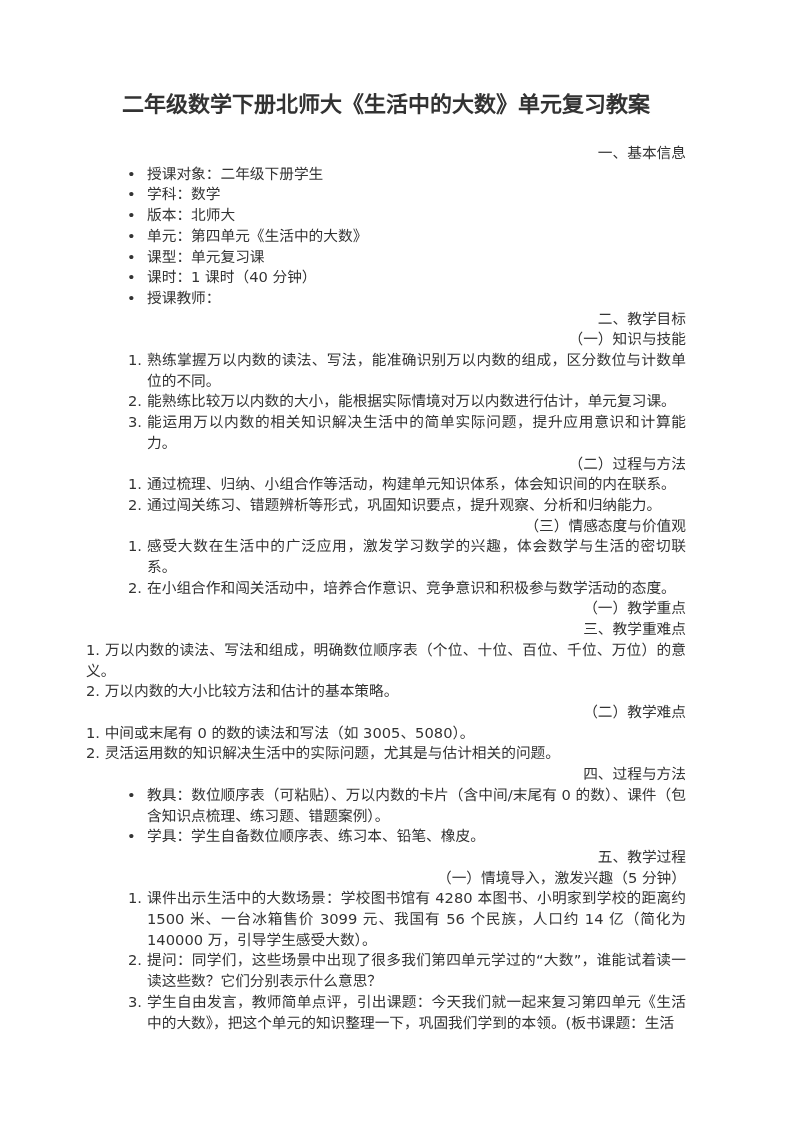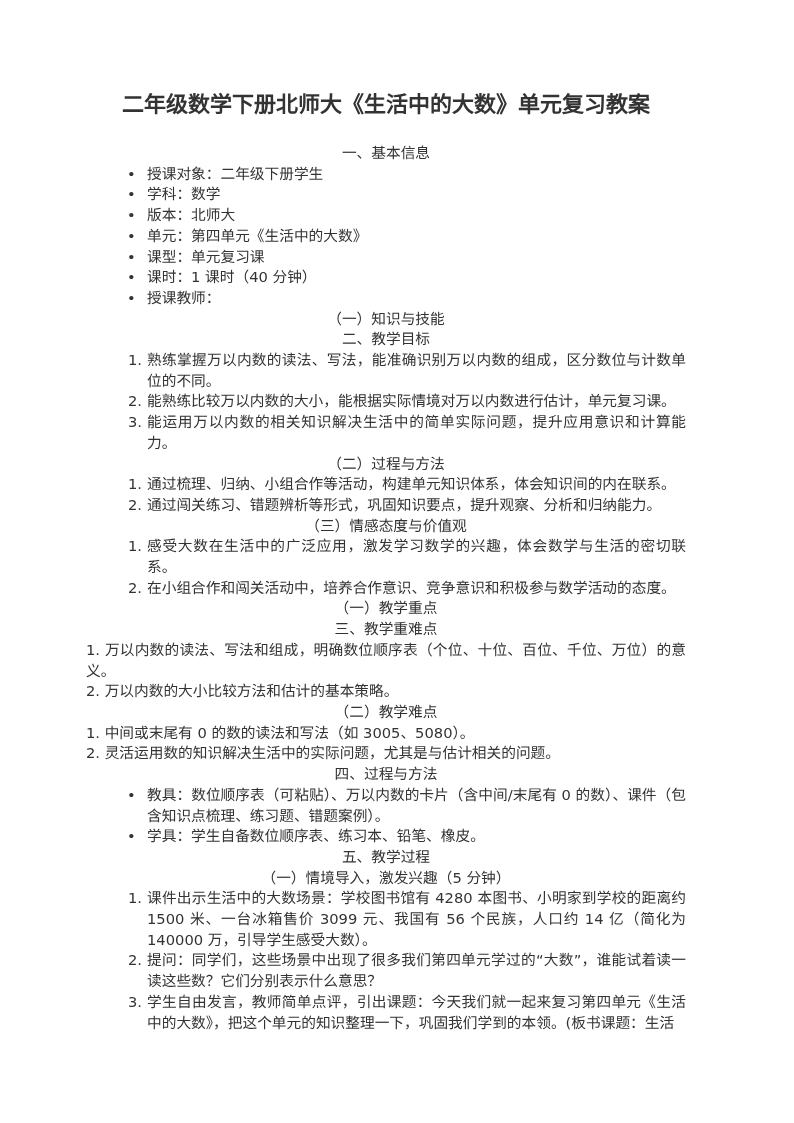--- a/index.html
+++ b/index.html
@@ -25,21 +25,21 @@
     line-height: 31px;
     text-align: center;
     white-space: nowrap;
     letter-spacing: 0px;
   }
   .block {
     font-size: 14.7px;
     line-height: 20.7px;
     text-align: justify;
   }
-  .block.heading, .block.subheading { text-align: center; }
+  .block.heading, .block.subheading { text-align: right; }
   .block.bullet, .block.numbered {
     position: relative;
     padding-left: 61px;
   }
   .block .marker {
     position: absolute;
     left: 41px;
     top: 0;
     text-align: left;
   }
@@ -58,22 +58,22 @@
     <div class="doc-title">二年级数学下册北师大《生活中的大数》单元复习教案</div>
     <div>
         <div class="block heading"><span>一、基本信息</span></div>
         <div class="block bullet"><span class="marker">•</span><span>授课对象：二年级下册学生</span></div>
         <div class="block bullet"><span class="marker">•</span><span>学科：数学</span></div>
         <div class="block bullet"><span class="marker">•</span><span>版本：北师大</span></div>
         <div class="block bullet"><span class="marker">•</span><span>单元：第四单元《生活中的大数》</span></div>
         <div class="block bullet"><span class="marker">•</span><span>课型：单元复习课</span></div>
         <div class="block bullet"><span class="marker">•</span><span>课时：1 课时（40 分钟）</span></div>
         <div class="block bullet"><span class="marker">•</span><span>授课教师：</span></div>
+        <div class="block heading"><span>二、教学目标</span></div>
         <div class="block subheading"><span>（一）知识与技能</span></div>
-        <div class="block heading"><span>二、教学目标</span></div>
         <div class="block numbered"><span class="num">1.</span><span>熟练掌握万以内数的读法、写法，能准确识别万以内数的组成，区分数位与计数单位的不同。</span></div>
         <div class="block numbered"><span class="num">2.</span><span>能熟练比较万以内数的大小，能根据实际情境对万以内数进行估计，单元复习课。</span></div>
         <div class="block numbered"><span class="num">3.</span><span>能运用万以内数的相关知识解决生活中的简单实际问题，提升应用意识和计算能力。</span></div>
         <div class="block subheading"><span>（二）过程与方法</span></div>
         <div class="block numbered"><span class="num">1.</span><span>通过梳理、归纳、小组合作等活动，构建单元知识体系，体会知识间的内在联系。</span></div>
         <div class="block numbered"><span class="num">2.</span><span>通过闯关练习、错题辨析等形式，巩固知识要点，提升观察、分析和归纳能力。</span></div>
         <div class="block subheading"><span>（三）情感态度与价值观</span></div>
         <div class="block numbered"><span class="num">1.</span><span>感受大数在生活中的广泛应用，激发学习数学的兴趣，体会数学与生活的密切联系。</span></div>
         <div class="block numbered"><span class="num">2.</span><span>在小组合作和闯关活动中，培养合作意识、竞争意识和积极参与数学活动的态度。</span></div>
         <div class="block subheading"><span>（一）教学重点</span></div>

